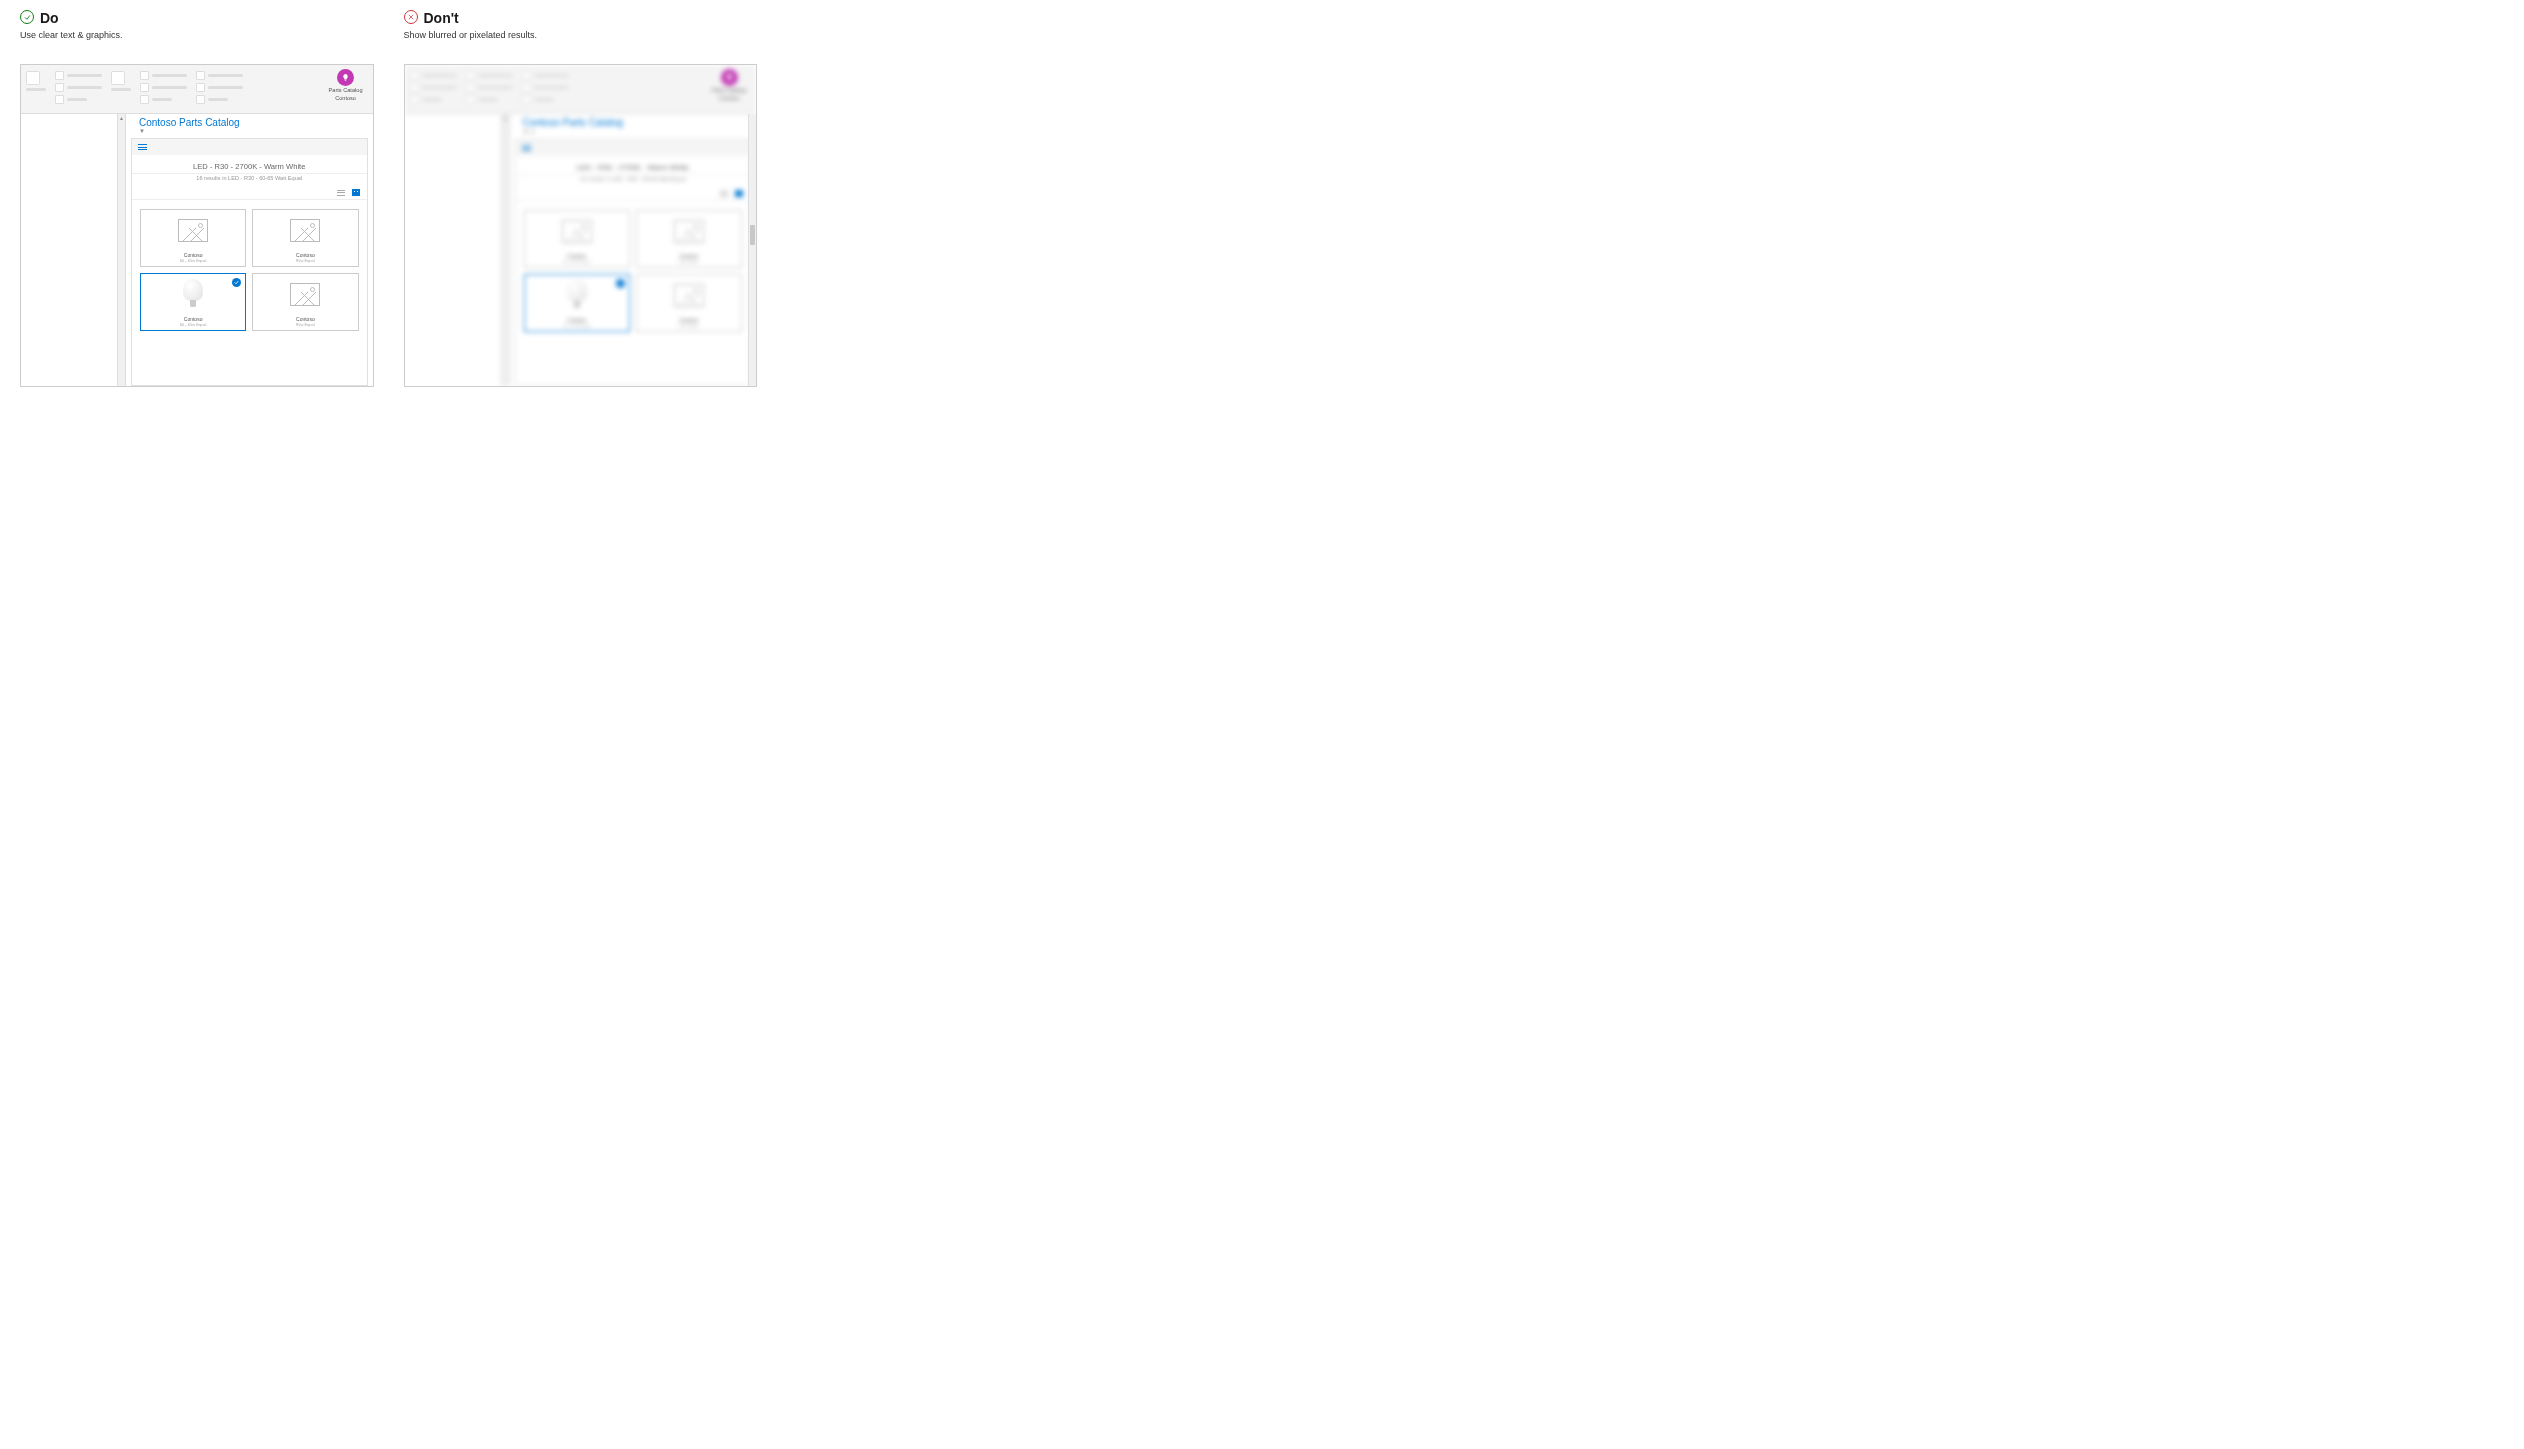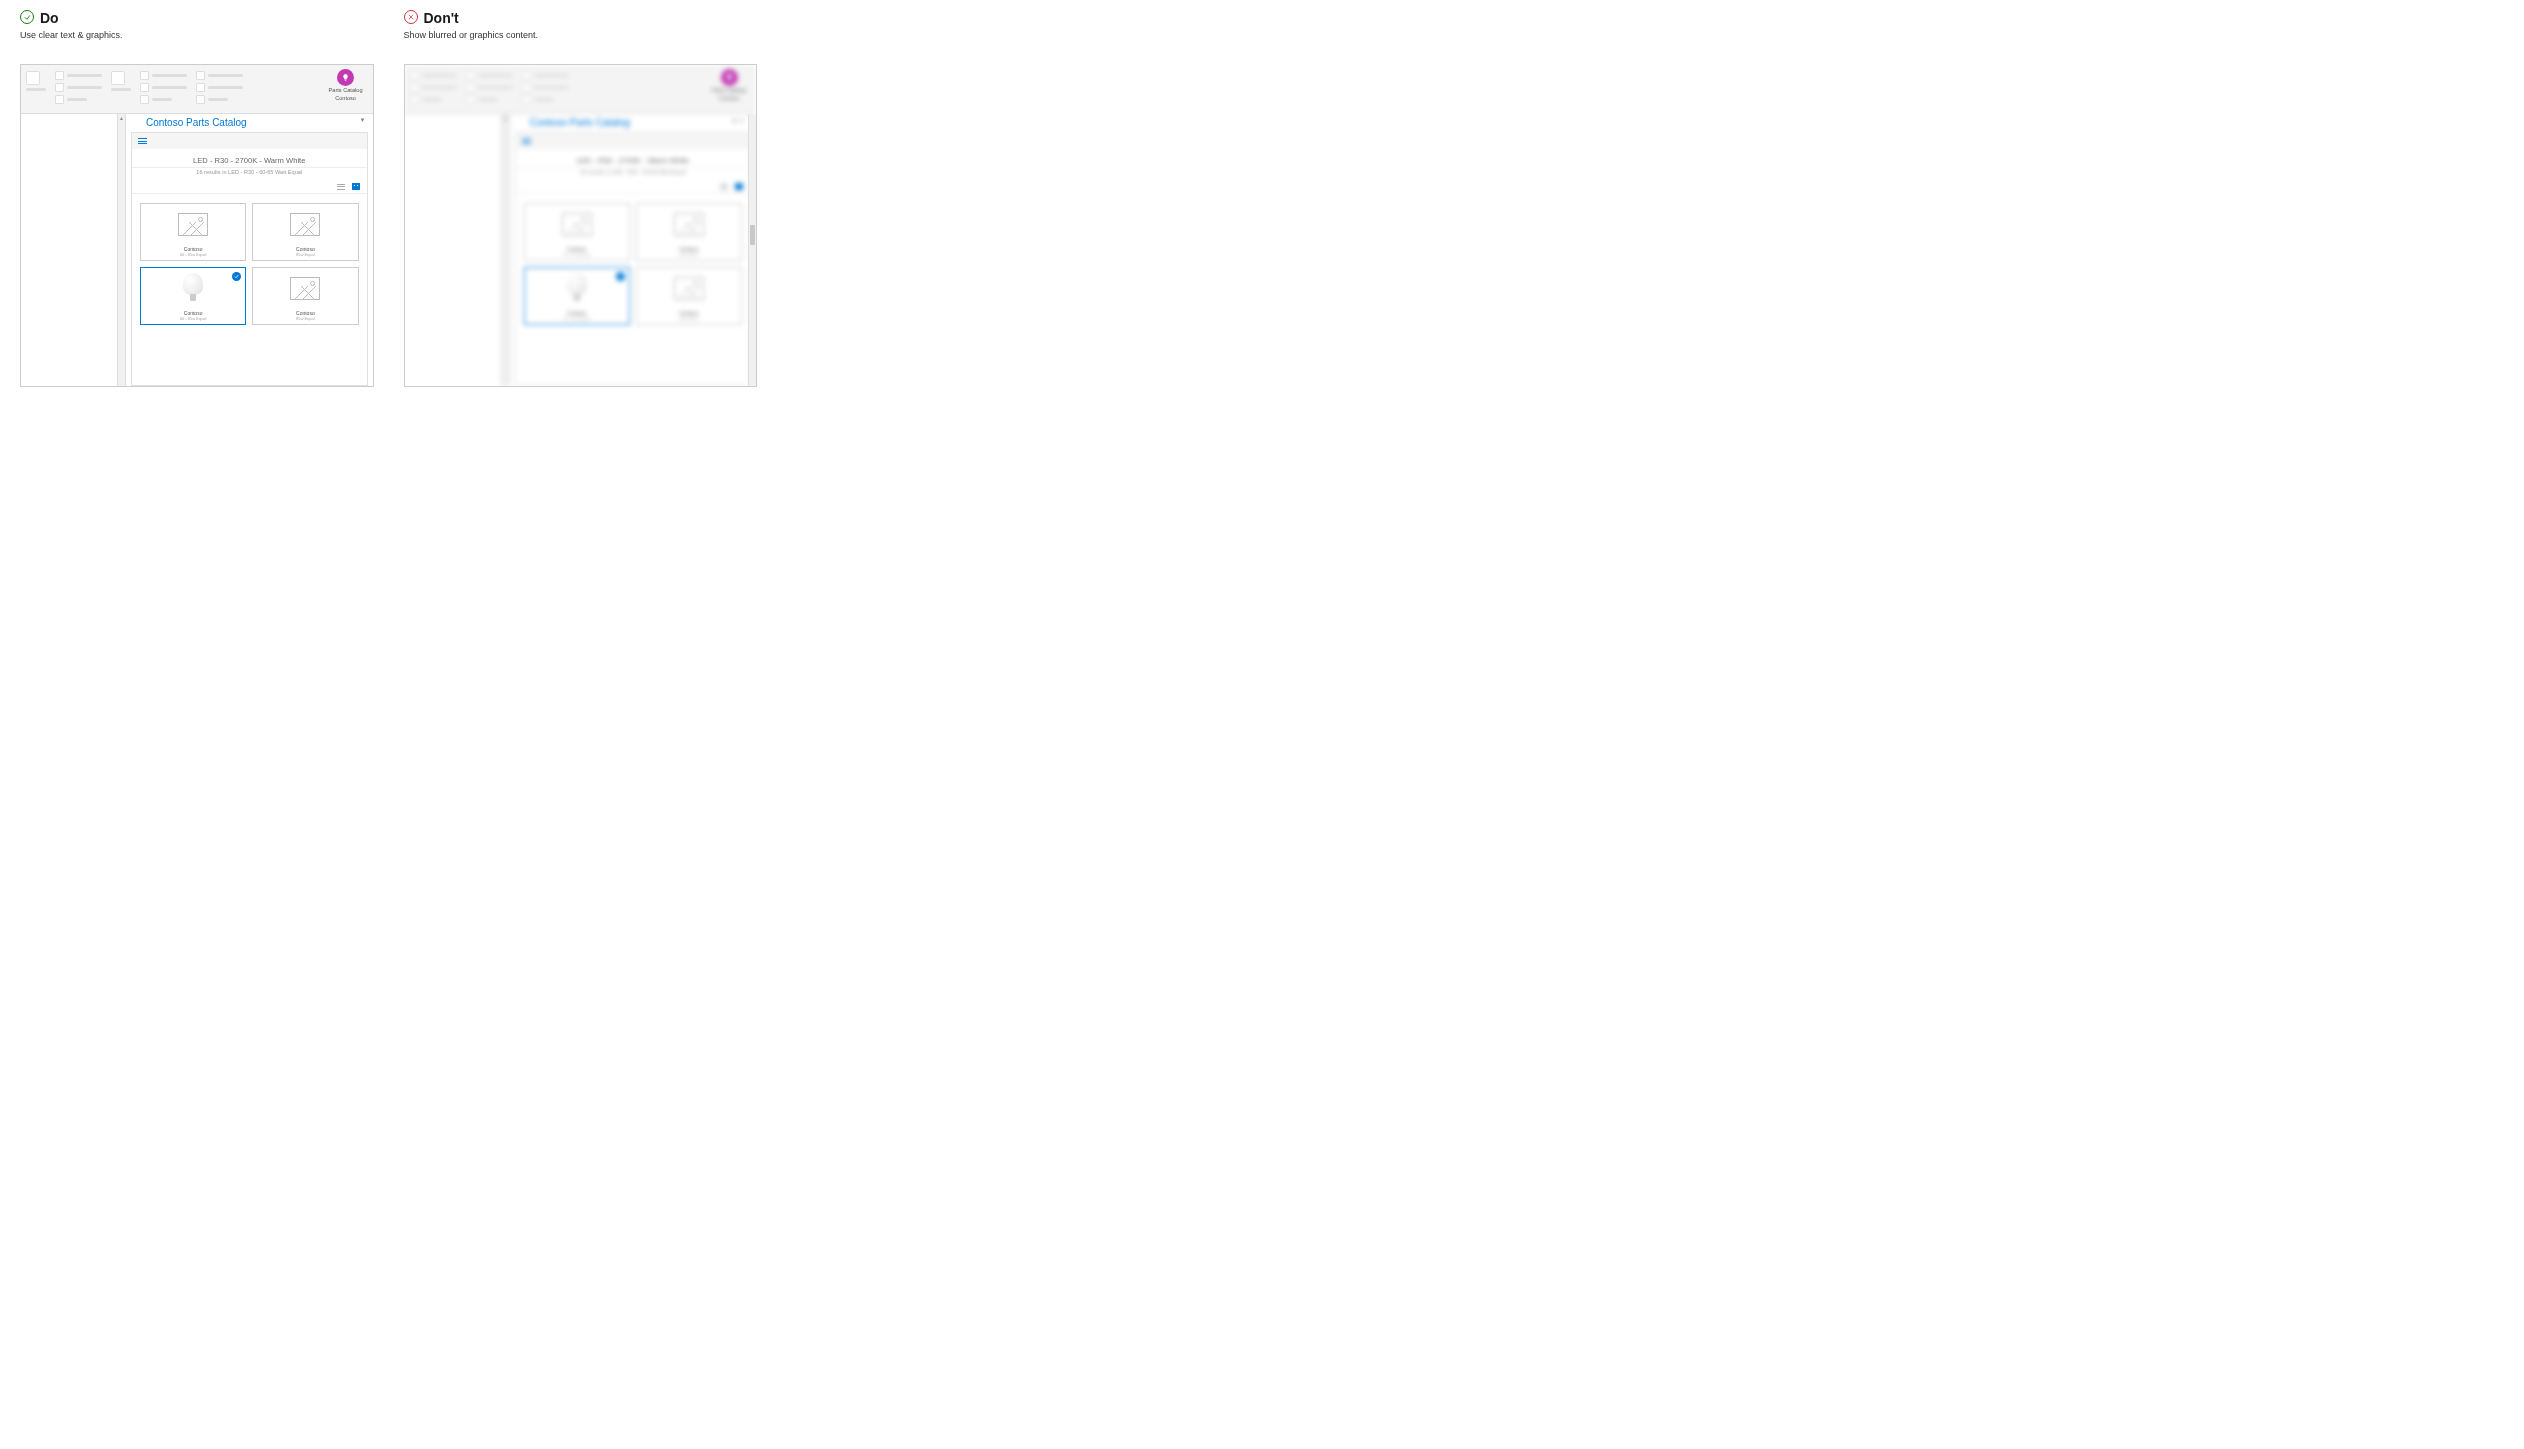--- a/index.html
+++ b/index.html
@@ -103,21 +103,22 @@
 
   
   .taskpane {
     flex:1;
     background:#fff;
     display:flex; flex-direction:column;
     min-width: 172px;
   }
   .tp-title-row {
     display:flex; align-items:flex-start; justify-content:space-between;
-    padding:3px 7px 4px 20px;
+    padding:3px 7px 4px 13px;
+    flex-direction:column;
   }
   .tp-title { font-size:10px; color:#0078d4; font-weight:400; }
   .tp-caret { color:#888; font-size:6px; }
   .tp-body {
     margin: 0 5px 0 5px;
     border:0.5px solid #e0e0e0;
     flex:1;
     display:flex; flex-direction:column;text-align:center;
   }
   .tp-toolbar {
@@ -346,21 +347,21 @@
 
   <div class="panel dont">
     <div class="panel-header">
       <span class="icon-circle icon-dont">
         <svg width="6" height="6" viewBox="0 0 16 16">
             <path d="M3 3 L13 13 M13 3 L3 13" stroke="#d13438" stroke-width="2" stroke-linecap="round"></path>
           </svg>
       </span>
       <span class="panel-heading">Don't</span>
     </div>
-    <div class="panel-subtitle">Show blurred or graphics content.</div>
+    <div class="panel-subtitle">Show blurred or pixelated results.</div>
 
     <div class="screenshot">
       <div class="blurred" style="height:100%;">
         <div class="ribbon">
           <div class="ribbon-group">
               <div class="ribbon-row">
                 <div class="ribbon-small"></div>
                 <div class="ribbon-line w2"></div>
               </div>
               <div class="ribbon-row">

